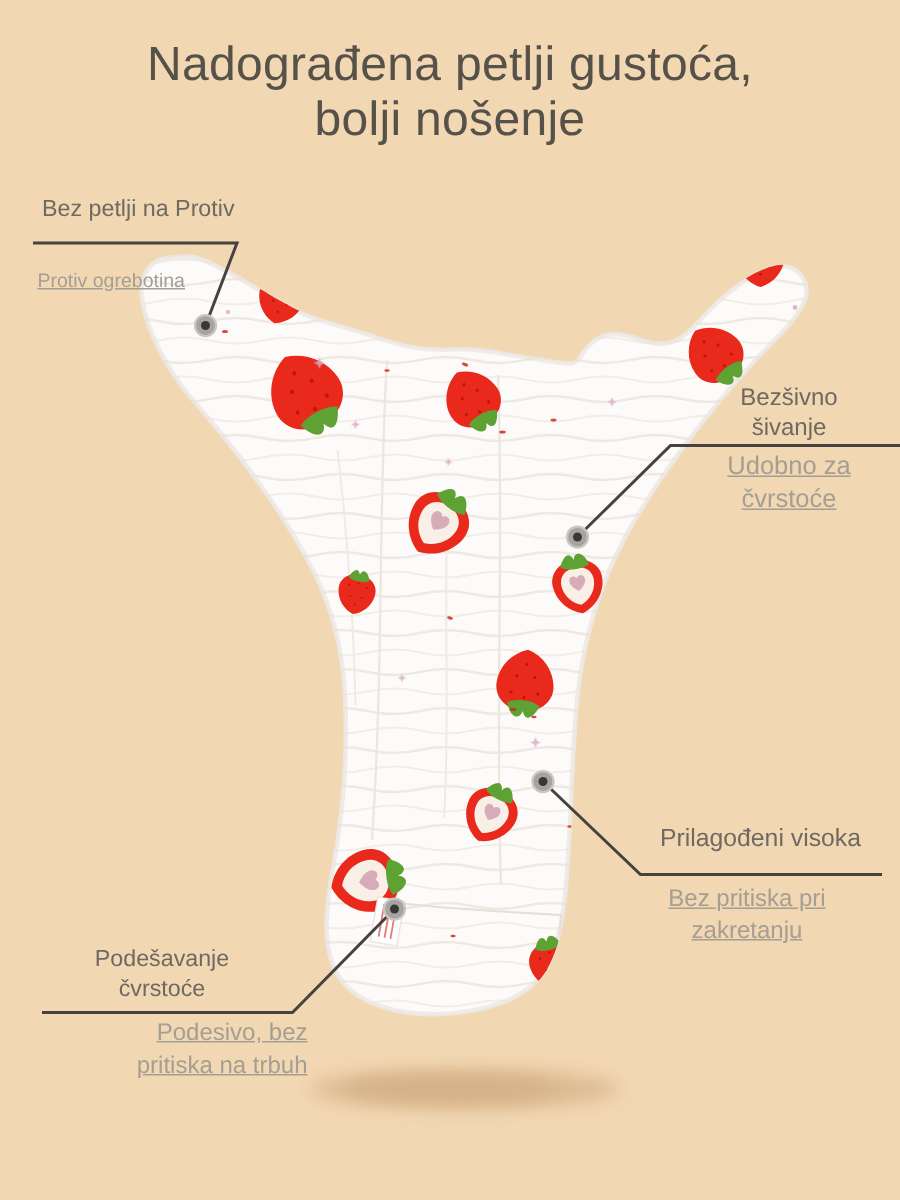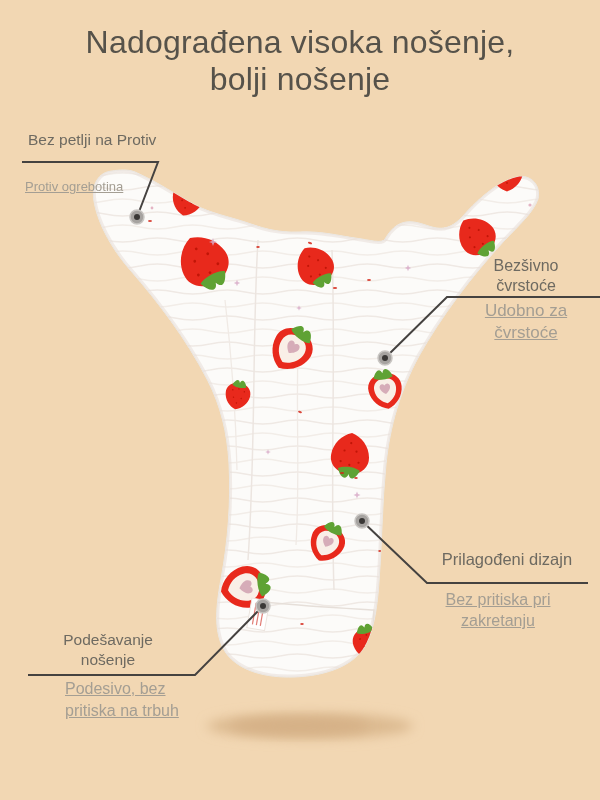--- a/index.html
+++ b/index.html
@@ -32,28 +32,28 @@
   .leader{stroke:var(--leader-line);stroke-width:2;fill:none;}
   .ann-label{position:absolute;color:var(--label-text);font-size:16px;line-height:20px;}
   .ann-sub{position:absolute;color:var(--sublabel-text);font-size:16px;line-height:21px;text-decoration:underline;}
   .a1l{left:28px;top:130px;font-size:15.5px;white-space:nowrap;}
   .a1s{left:25px;top:176px;font-size:13px;white-space:nowrap;}
   .a2l{left:471px;top:256px;width:110px;text-align:center;}
   .a2s{left:471px;top:300px;width:110px;text-align:center;font-size:17px;line-height:22px;}
   .a3l{left:427px;top:549px;width:160px;text-align:center;font-size:16.5px;white-space:nowrap;}
   .a3s{left:437px;top:589px;width:122px;text-align:center;}
   .a4l{left:48px;top:630px;width:120px;text-align:center;font-size:15.5px;}
-  .a4s{left:65px;top:678px;width:140px;text-align:left;line-height:22px;}
+  .a4s{left:65px;top:678px;width:140px;text-align:right;line-height:22px;}
 </style>
 </head>
 <body>
 
 <div class="canvas">
 
-  <h1 class="title"><span>Nadograđena visoka nošenje,</span><br><span>bolji nošenje</span></h1>
+  <h1 class="title"><span>Nadograđena petlji gustoća,</span><br><span>bolji nošenje</span></h1>
 
   <svg class="art" width="600" height="800" viewBox="0 0 600 800">
     <defs>
       <clipPath id="fabricClip">
         <path d="M112 171 C99 172 91 184 94 201 C97 220 109 246 131 271 C157 301 186 338 208 381
                  C221 407 227 432 229 463 C231 502 228 541 221 579 C215 611 214 635 226 653
                  C239 671 266 678 294 677 C322 676 350 668 363 649 C373 634 377 611 379 582
                  C382 543 382 503 386 464 C390 426 400 391 419 356 C441 317 471 277 504 241
                  C519 225 533 213 538 199 C541 185 531 174 517 177 C499 181 480 197 463 216
                  C452 228 443 230 432 227 C418 223 400 213 385 239 C382 244 370 240 355 238
@@ -185,22 +185,22 @@
     </g>
     <g transform="translate(263 606)">
       <circle r="7" fill="#a6a3a0" stroke="#c9c6c3" stroke-width="1.5"></circle>
         <circle r="3" fill="#3a3836"></circle>
     </g>
   </svg>
 
   <div class="ann-label a1l">Bez petlji na Protiv</div>
   <div class="ann-sub a1s">Protiv ogrebotina</div>
 
-  <div class="ann-label a2l">Bezšivno čvrstoće</div>
+  <div class="ann-label a2l">Bezšivno šivanje</div>
   <div class="ann-sub a2s">Udobno za čvrstoće</div>
 
-  <div class="ann-label a3l">Prilagođeni dizajn</div>
+  <div class="ann-label a3l">Prilagođeni visoka</div>
   <div class="ann-sub a3s">Bez pritiska pri zakretanju</div>
 
-  <div class="ann-label a4l">Podešavanje nošenje</div>
+  <div class="ann-label a4l">Podešavanje čvrstoće</div>
   <div class="ann-sub a4s">Podesivo, bez pritiska na trbuh</div>
 
 </div>
 
 </body></html>

